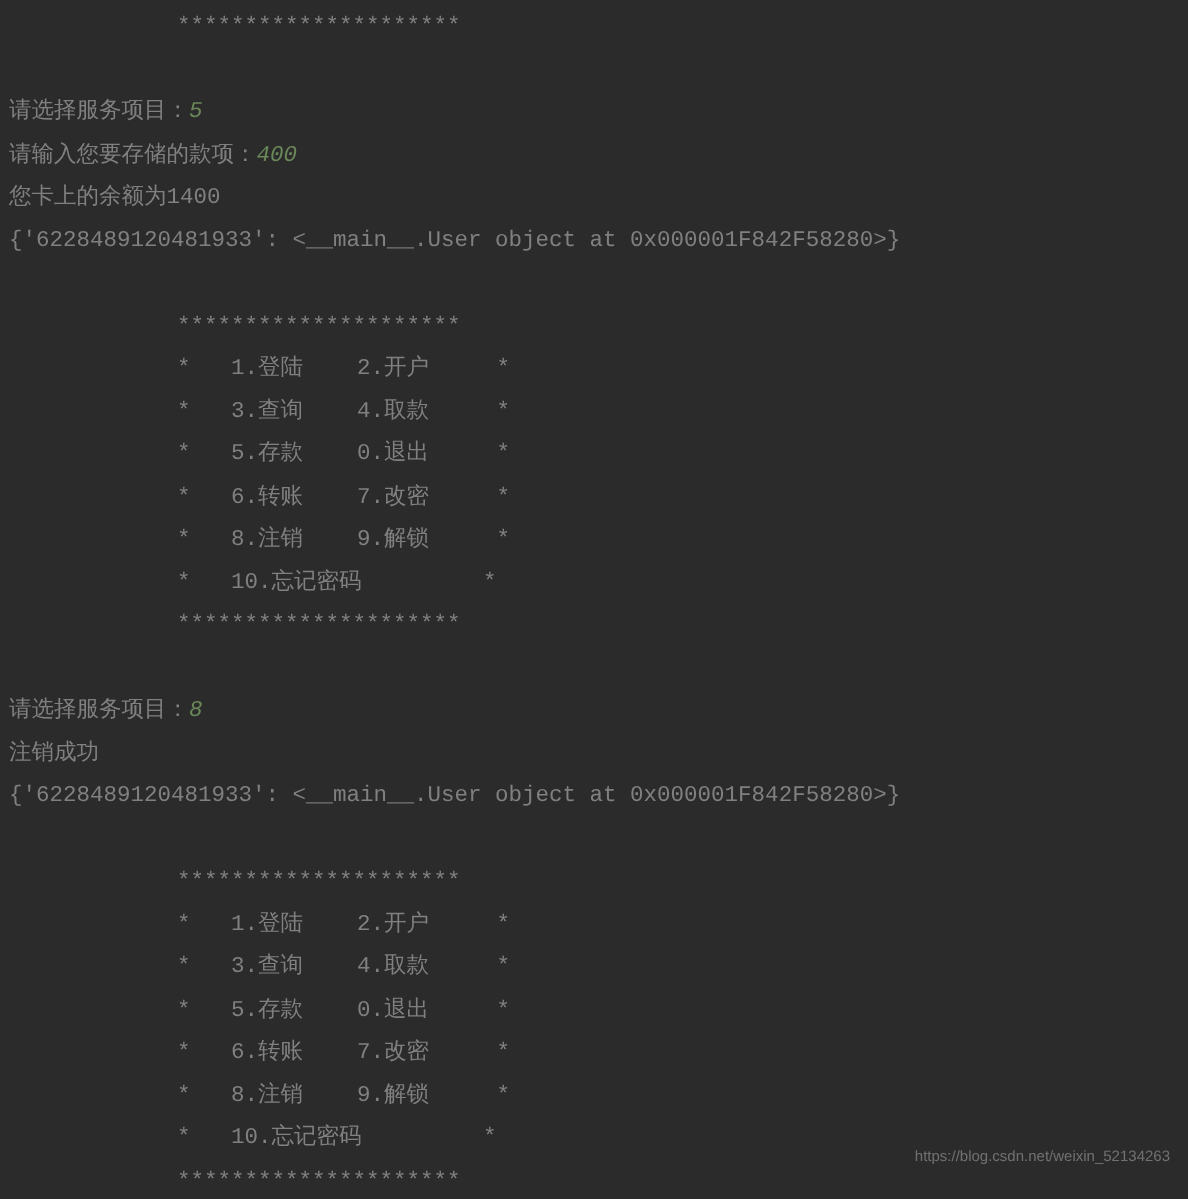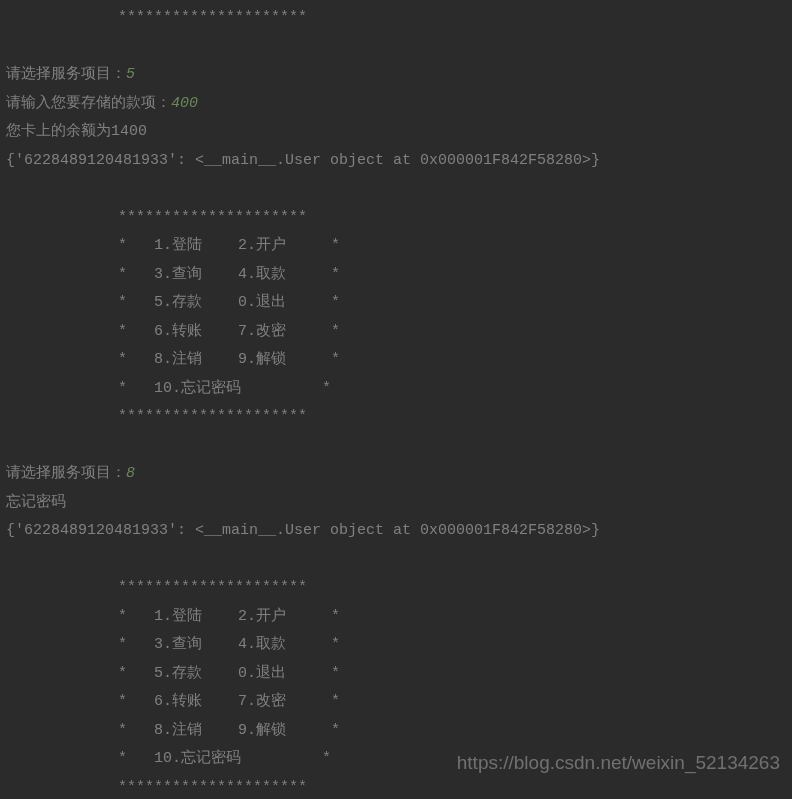--- a/index.html
+++ b/index.html
@@ -30,21 +30,21 @@
     }
     .input-green {
       color: #6a8759;
       font-style: italic;
     }
     .watermark {
       position: absolute;
       bottom: 18px;
       right: 12px;
       color: #888;
-      font-size: 19px;
+      font-size: 10px;
       font-family: Arial, sans-serif;
       opacity: 0.75;
       margin-left: 24px;
     }
   </style>
 </head>
 <body>
 
 <div class="line indent dim">*********************</div>
 <div class="line">&nbsp;</div>
@@ -56,21 +56,21 @@
 <div class="line indent dim">*********************</div>
 <div class="line indent dim">*   1.登陆    2.开户     *</div>
 <div class="line indent dim">*   3.查询    4.取款     *</div>
 <div class="line indent dim">*   5.存款    0.退出     *</div>
 <div class="line indent dim">*   6.转账    7.改密     *</div>
 <div class="line indent dim">*   8.注销    9.解锁     *</div>
 <div class="line indent dim">*   10.忘记密码         *</div>
 <div class="line indent dim">*********************</div>
 <div class="line">&nbsp;</div>
 <div class="line"><span class="dim">请选择服务项目：</span><span class="input-green">8</span></div>
-<div class="line dim">忘记密码</div>
+<div class="line dim">注销成功</div>
 <div class="line dim">{'6228489120481933': &lt;__main__.User object at 0x000001F842F58280&gt;}</div>
 <div class="line">&nbsp;</div>
 <div class="line indent dim">*********************</div>
 <div class="line indent dim">*   1.登陆    2.开户     *</div>
 <div class="line indent dim">*   3.查询    4.取款     *</div>
 <div class="line indent dim">*   5.存款    0.退出     *</div>
 <div class="line indent dim">*   6.转账    7.改密     *</div>
 <div class="line indent dim">*   8.注销    9.解锁     *</div>
 <div class="line indent dim">*   10.忘记密码         *</div>
 <div class="line indent dim">*********************</div>

